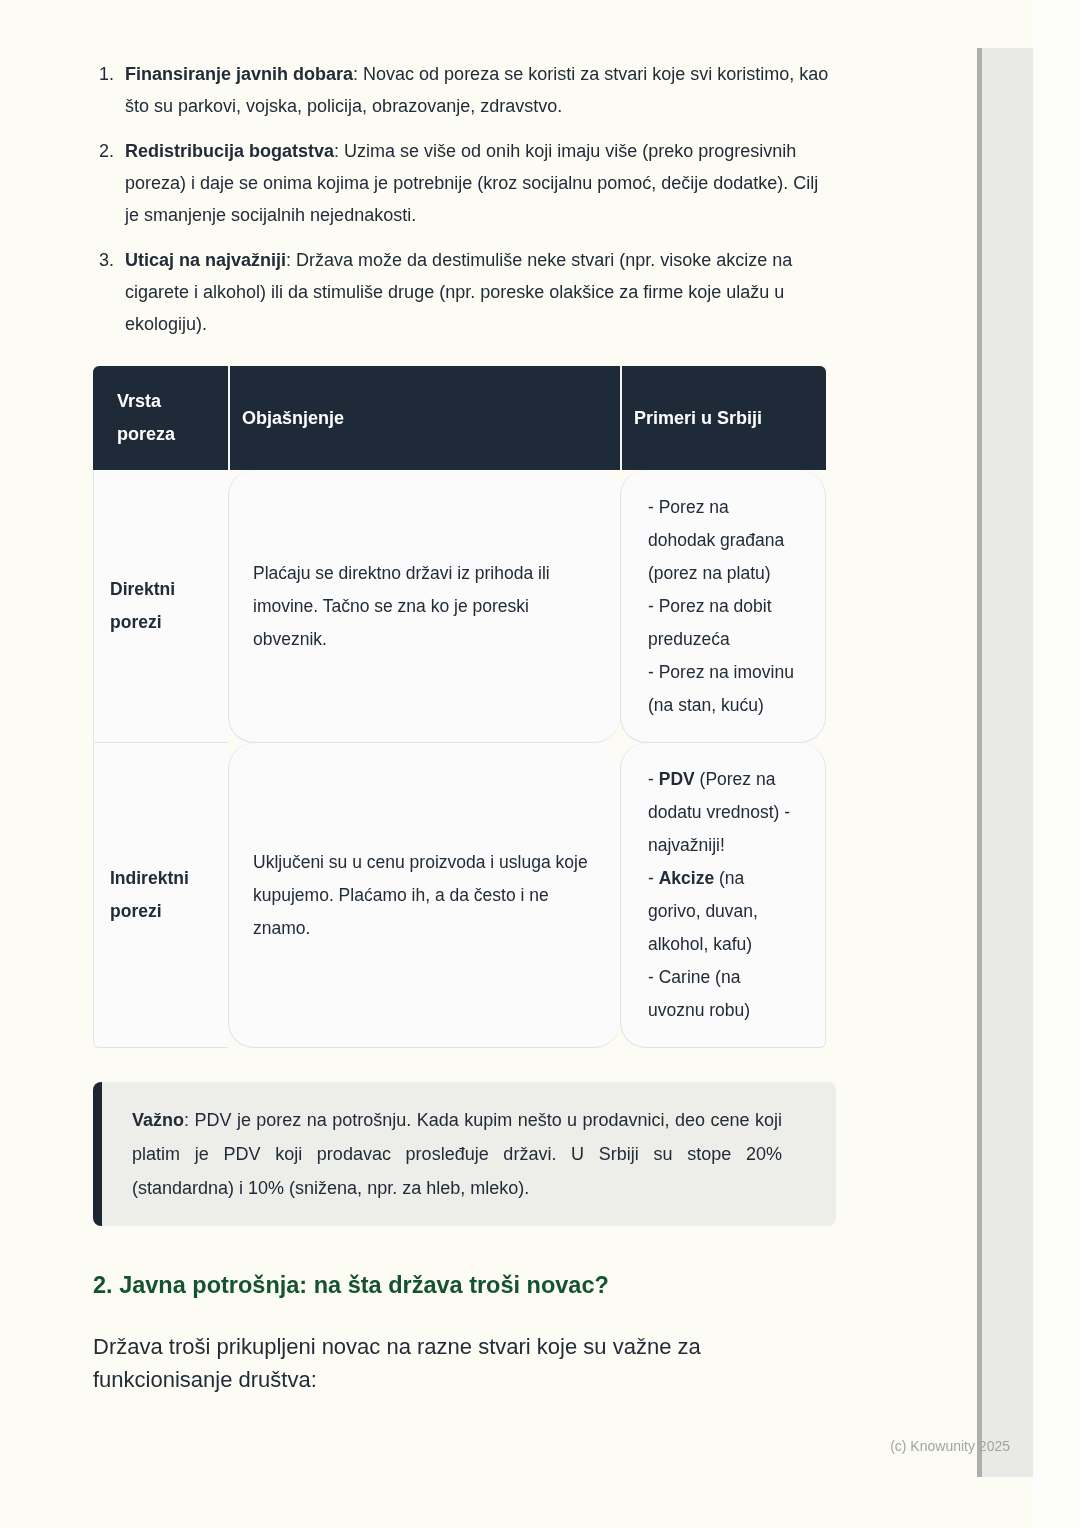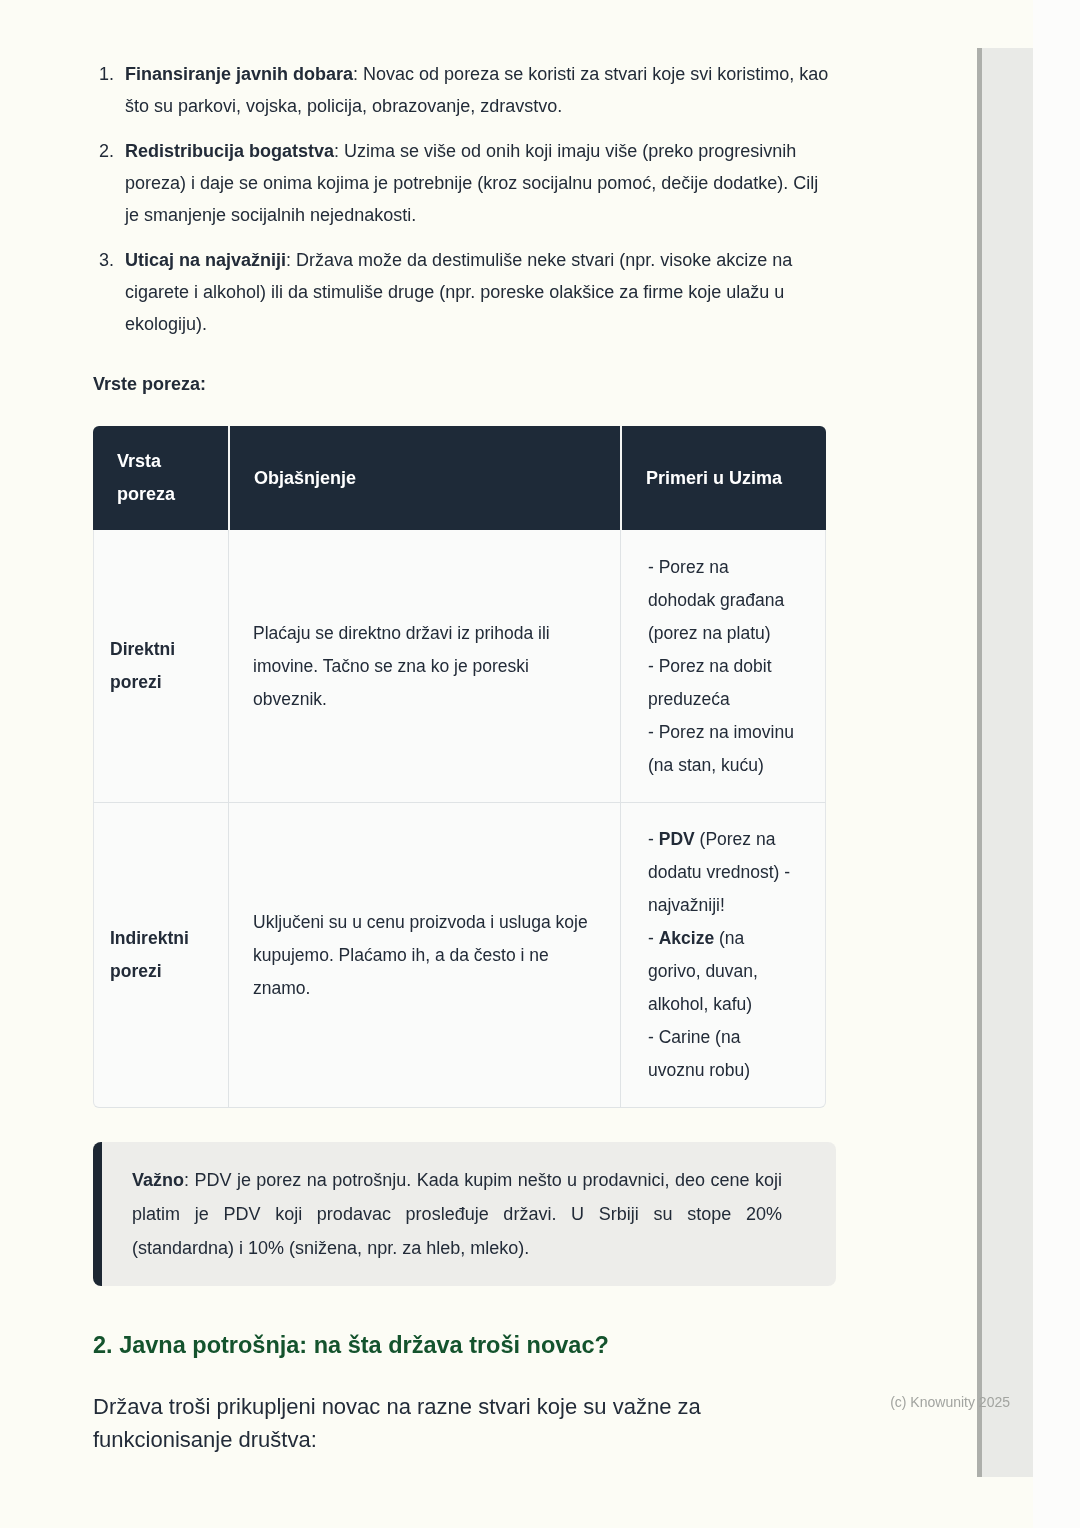--- a/index.html
+++ b/index.html
@@ -66,31 +66,31 @@
   .tax-table th {
     background: #1E2A38;
     color: #FFFFFF;
     font-weight: bold;
     text-align: left;
     padding: 19px 24px;
     line-height: 33px;
     font-size: 18px;
     vertical-align: middle;
   }
-  .tax-table th + th { border-left: 2px solid #F4F5F3; }
+  .tax-table th + th { border-left: 2px solid #F4F5F3; padding-left: 12px; }
   .tax-table th:first-child { border-top-left-radius: 6px; }
   .tax-table th:last-child { border-top-right-radius: 6px; }
   .tax-table td {
     background: #FAFBFA;
     padding: 20px 24px;
     line-height: 33px;
     vertical-align: middle;
     border-bottom: 1px solid #DFE3E5;
   }
-  .tax-table td + td { border-left: 1px solid #DFE3E5; }
+  .tax-table td + td { border-left: 1px solid #DFE3E5; border-radius: 26px; }
   .tax-table tr td:first-child { border-left: 1px solid #E3E6E8; padding-left: 16px; }
   .tax-table tr td:last-child { border-right: 1px solid #E3E6E8; }
   .tax-table tr.r-last td:first-child { border-bottom-left-radius: 6px; }
   .tax-table tr.r-last td:last-child { border-bottom-right-radius: 6px; }
   .tax-table td.type { font-weight: bold; padding: 20px 22px; }
   .tax-table td.examples { padding: 20px 27px; }
   .tax-table tr.r1 td { height: 232px; }
   .tax-table tr.r2 td { height: 260px; }
   .ex-bold { font-weight: bold; }
 
@@ -119,21 +119,21 @@
   .paragraph {
     margin: 30px 0 0 93px;
     width: 745px;
     font-size: 22px;
     line-height: 33px;
   }
 
   
   .copyright {
     position: absolute;
-    left: 0; top: 1394px;
+    left: 0; top: 1438px;
     width: 1010px;
     text-align: right;
     font-size: 14px;
     color: #A2A4A0;
     z-index: 3;
   }
 </style>
 </head>
 <body>
 
@@ -149,33 +149,32 @@
         <span class="num">1.</span><span class="lead">Finansiranje javnih dobara</span><span>: Novac od poreza se koristi za stvari koje svi koristimo, kao što su parkovi, vojska, policija, obrazovanje, zdravstvo.</span>
       </div>
       <div class="list-item">
         <span class="num">2.</span><span class="lead">Redistribucija bogatstva</span><span>: Uzima se više od onih koji imaju više (preko progresivnih poreza) i daje se onima kojima je potrebnije (kroz socijalnu pomoć, dečije dodatke). Cilj je smanjenje socijalnih nejednakosti.</span>
       </div>
       <div class="list-item">
         <span class="num">3.</span><span class="lead">Uticaj na najvažniji</span><span>: Država može da destimuliše neke stvari (npr. visoke akcize na cigarete i alkohol) ili da stimuliše druge (npr. poreske olakšice za firme koje ulažu u ekologiju).</span>
       </div>
     </div>
 
-    <div class="subheading">Vrste poreza:</div>
 
     <table class="tax-table">
       <colgroup>
         <col style="width:135px">
         <col style="width:392px">
         <col style="width:206px">
       </colgroup>
       <thead>
         <tr>
           <th>Vrsta poreza</th>
           <th>Objašnjenje</th>
-          <th>Primeri u Uzima</th>
+          <th>Primeri u Srbiji</th>
         </tr>
       </thead>
       <tbody>
         <tr class="r1">
           <td class="type">Direktni porezi</td>
           <td class="expl">Plaćaju se direktno državi iz prihoda ili imovine. Tačno se zna ko je poreski obveznik.</td>
           <td class="examples">
             <div class="ex"><span>- Porez na dohodak građana (porez na platu)</span><span class="ex-bold"></span><span></span></div>
             <div class="ex"><span>- Porez na dobit preduzeća</span><span class="ex-bold"></span><span></span></div>
             <div class="ex"><span>- Porez na imovinu (na stan, kuću)</span><span class="ex-bold"></span><span></span></div>

